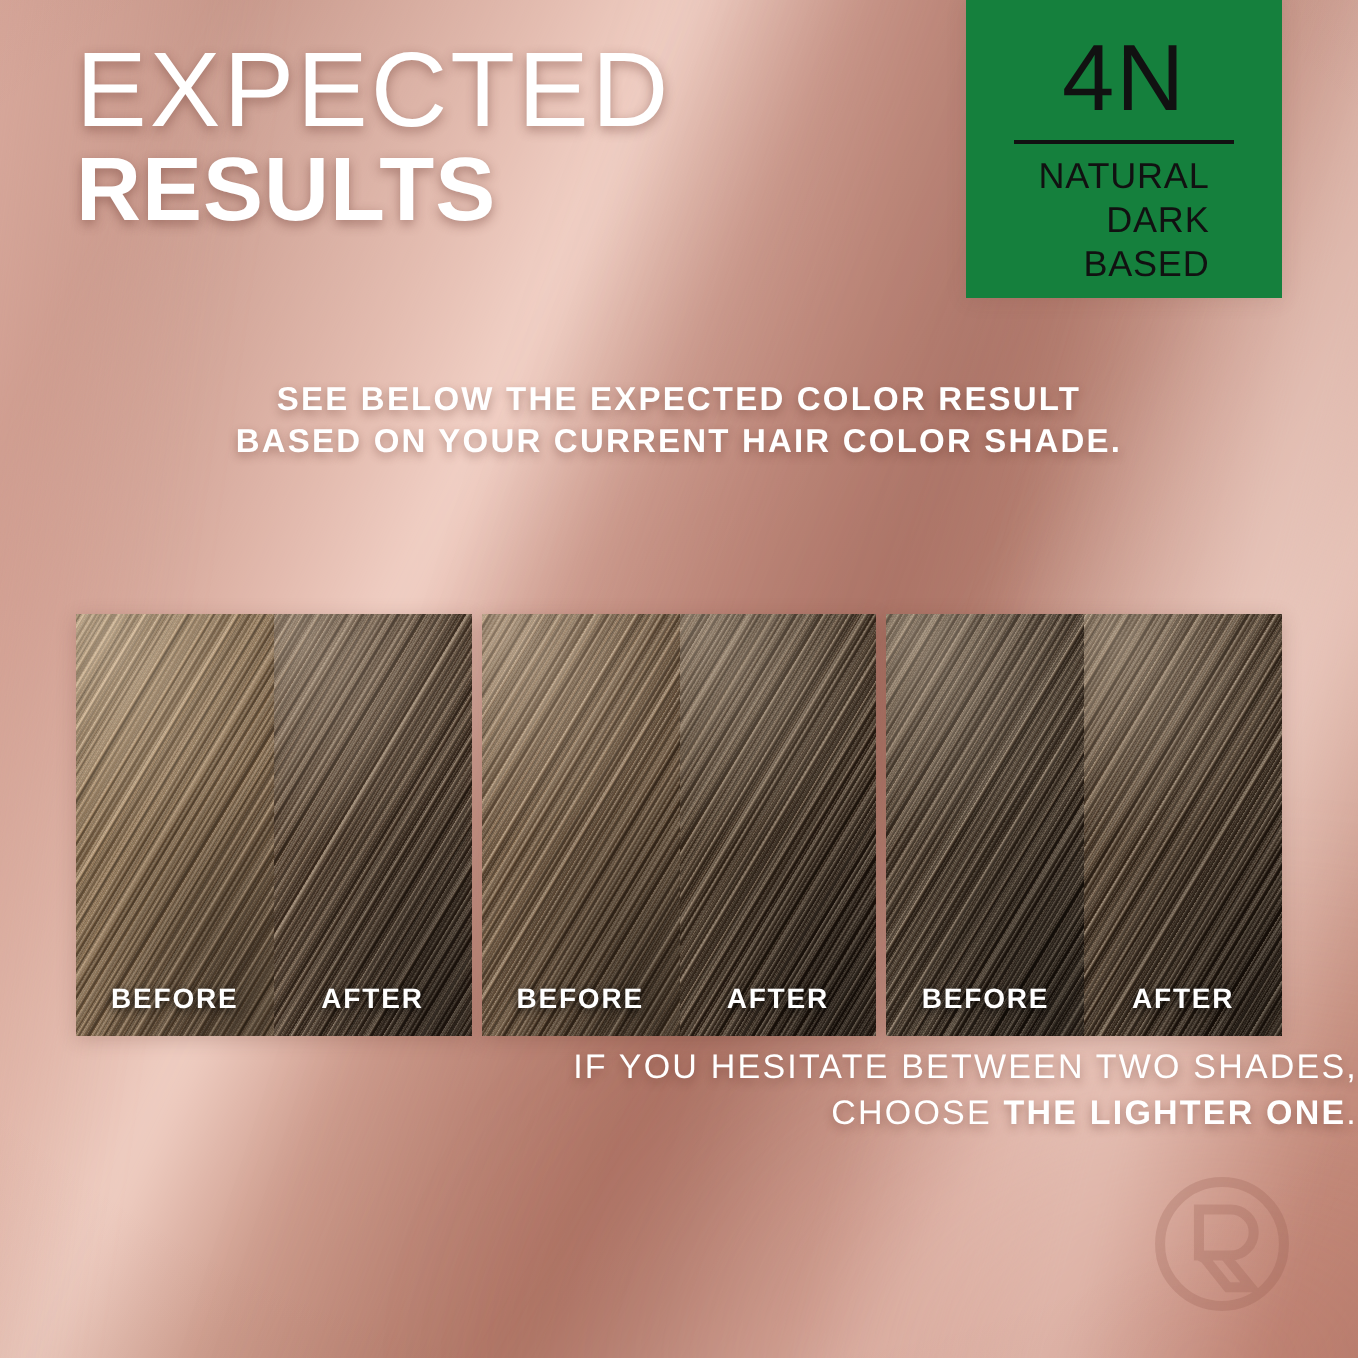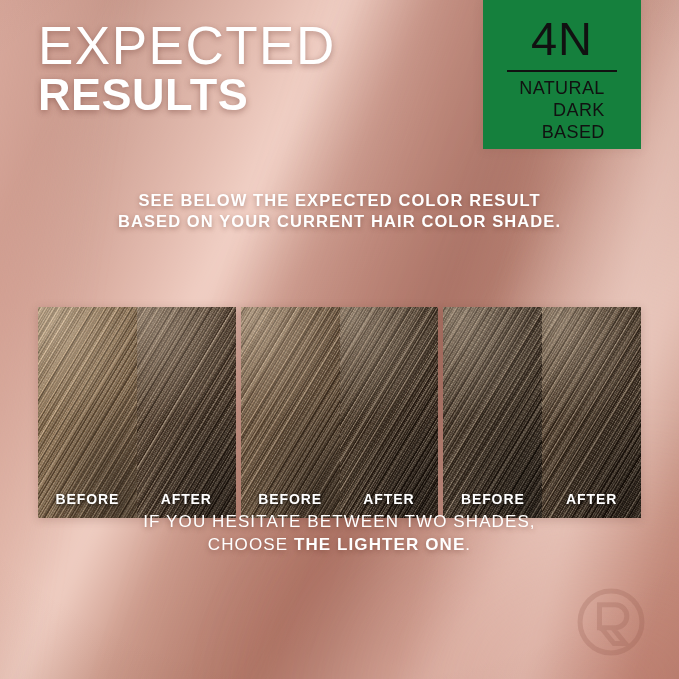--- a/index.html
+++ b/index.html
@@ -79,21 +79,21 @@
     display:flex;gap:5px;margin-top:28px;}
   .panel{position:relative;flex:1 1 0;display:flex;overflow:hidden;
     box-shadow:0 2px 9px rgba(92,44,36,.22);}
   .half{position:relative;flex:1 1 0;overflow:hidden;}
   .half .strands{position:absolute;inset:-30%;}
   .lbl{position:absolute;bottom:11px;left:0;right:0;text-align:center;
     color:#fff;font-weight:bold;font-size:14px;letter-spacing:.9px;
     text-shadow:0 1px 4px rgba(0,0,0,.75);}
 
   
-  .footcopy{position:absolute;left:0;right:0;top:510px;text-align:center;
+  .footcopy{position:absolute;left:0;right:0;top:522px;text-align:right;
     color:#fff;font-size:17px;line-height:23px;font-weight:300;
     letter-spacing:1.1px;text-shadow:0 2px 5px rgba(92,44,36,.40);}
   .footcopy b{font-weight:bold;}
 
   
   .watermark{position:absolute;left:575px;top:586px;width:72px;height:72px;
     opacity:.22;}
 </style>
 </head>
 <body>

